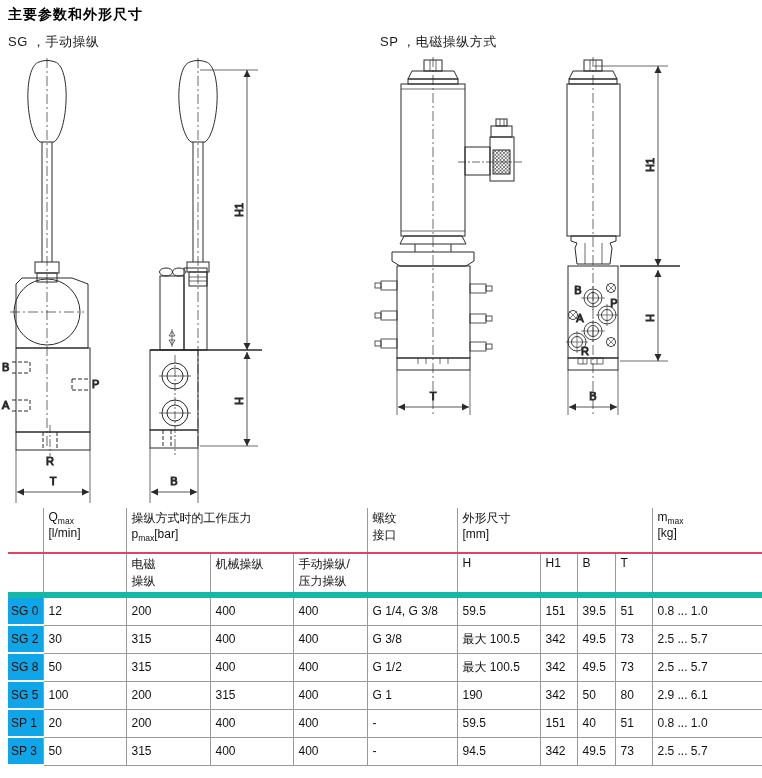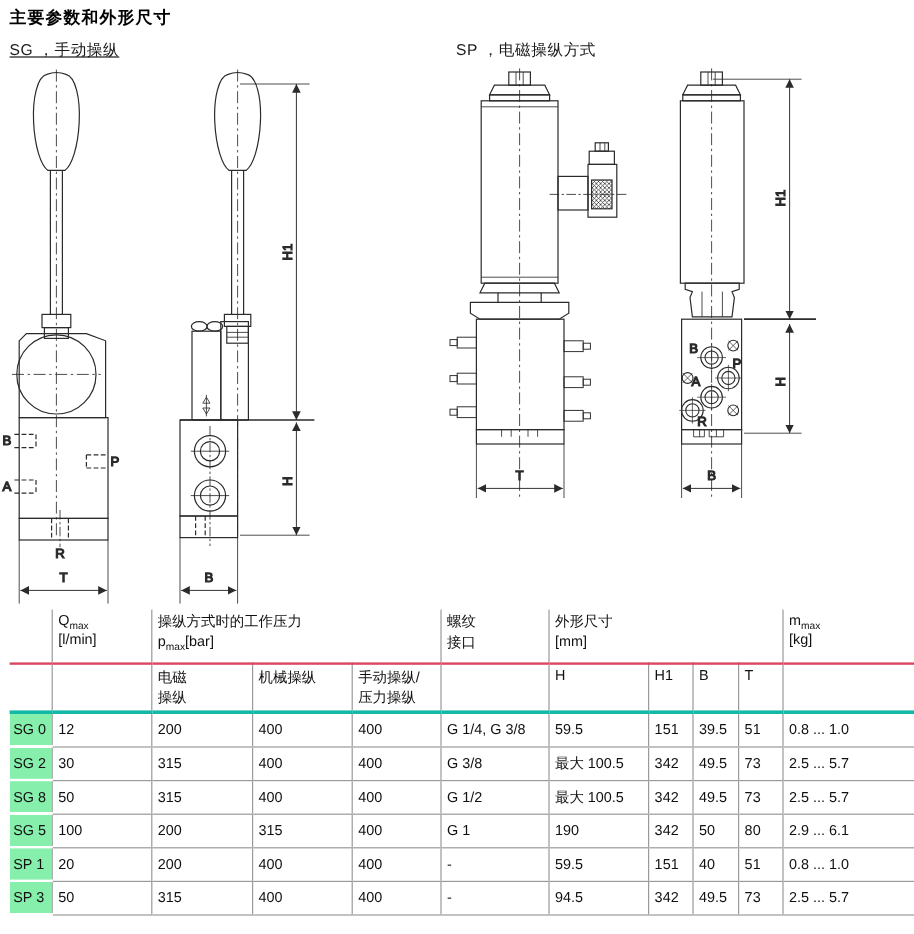--- a/index.html
+++ b/index.html
@@ -6,41 +6,41 @@
   body{
     width:762px;height:778px;background:#ffffff;position:relative;
     font-family:"Liberation Sans","DejaVu Sans",sans-serif;color:#1a1a1a;
     overflow:hidden;
   }
   .page-title{
     position:absolute;left:8px;top:6px;
     font-size:14px;font-weight:bold;color:#000000;letter-spacing:1px;
   }
   .view-label{position:absolute;top:33px;font-size:13px;color:#1a1a1a;letter-spacing:0.5px;}
-  #sg-label{left:8px;text-decoration:underline;}
+  #sg-label{left:8px;}
   #sp-label{left:380px;}
   #drawings{position:absolute;left:0;top:55px;}
   svg text{font-family:"Liberation Sans","DejaVu Sans",sans-serif;font-size:11px;fill:#1a1a1a;}
 
   table.spec{
     position:absolute;left:8px;top:508px;width:754px;
     border-collapse:collapse;table-layout:fixed;
     font-size:12px;color:#111;
   }
   table.spec td,table.spec th{
     padding:2px 4px 2px 5px;text-align:left;font-weight:normal;
     border-left:1px solid #9a9a9a;vertical-align:top;
     white-space:nowrap;overflow:hidden;
   }
   table.spec td:first-child,table.spec th:first-child{border-left:none;}
   tr.hdr1 th{border-bottom:2px solid #dd4663;height:40px;}
-  tr.hdr2 th{border-bottom:3px solid #14b8a6;height:34px;}
+  tr.hdr2 th{border-bottom:6px solid #14b8a6;height:34px;}
   tr.datarow td{border-bottom:1px solid #9a9a9a;height:22px;vertical-align:middle;}
   tr.datarow td.rowlabel{
-    background:#86efac;border-bottom:2px solid #ffffff;border-left:none;
+    background:#0ea5e9;border-bottom:2px solid #ffffff;border-left:none;
     padding-left:3px;
   }
   sub.sm{font-size:8.5px;}
 </style>
 </head>
 <body>
 
 <div class="page-title">主要参数和外形尺寸</div>
 <div class="view-label" id="sg-label">SG ，手动操纵</div>
 <div class="view-label" id="sp-label">SP ，电磁操纵方式</div>

